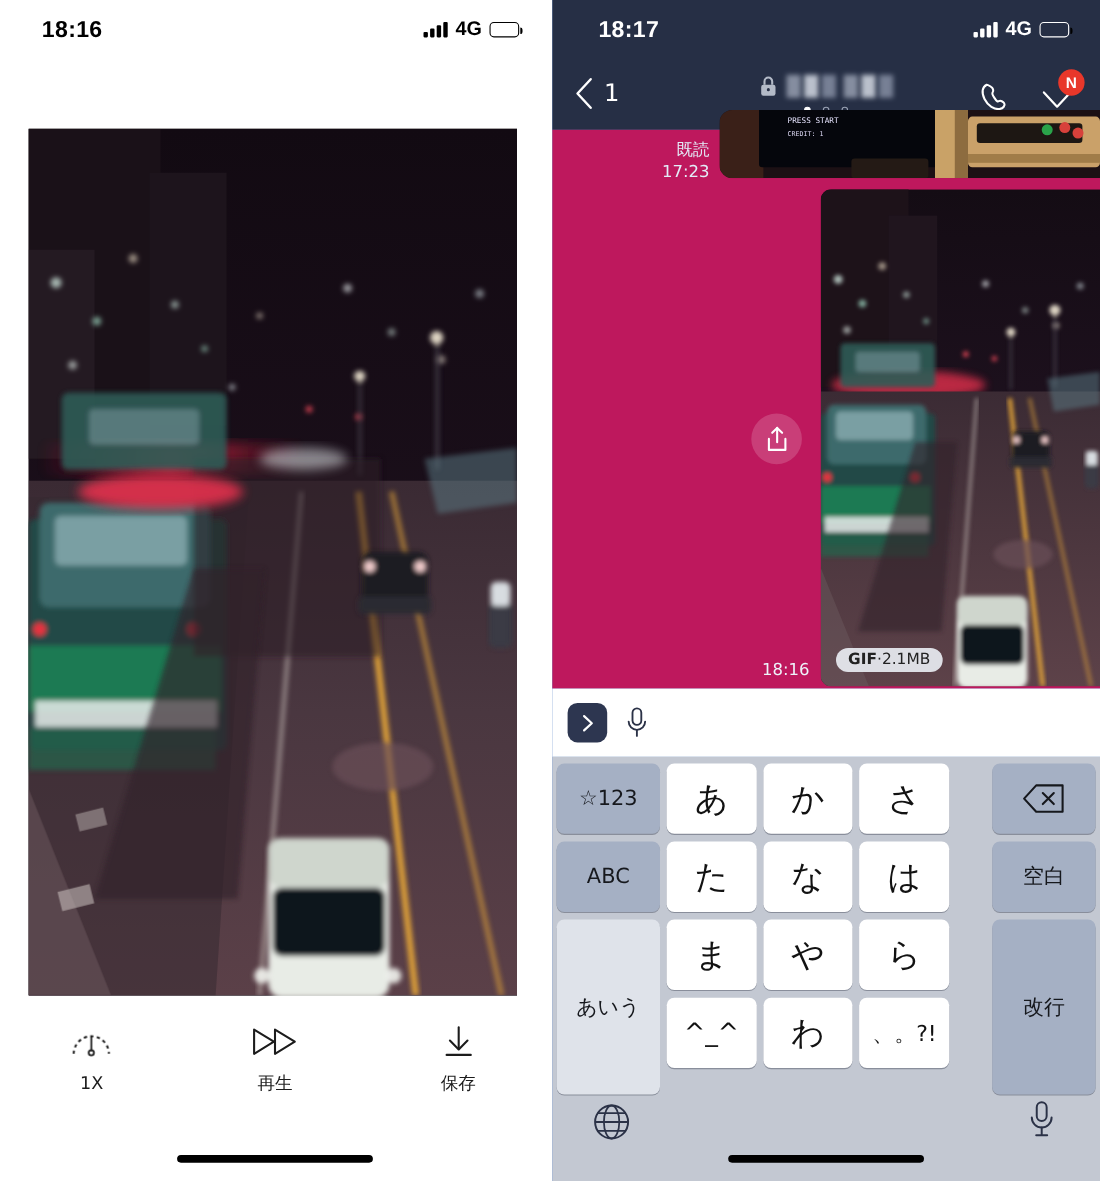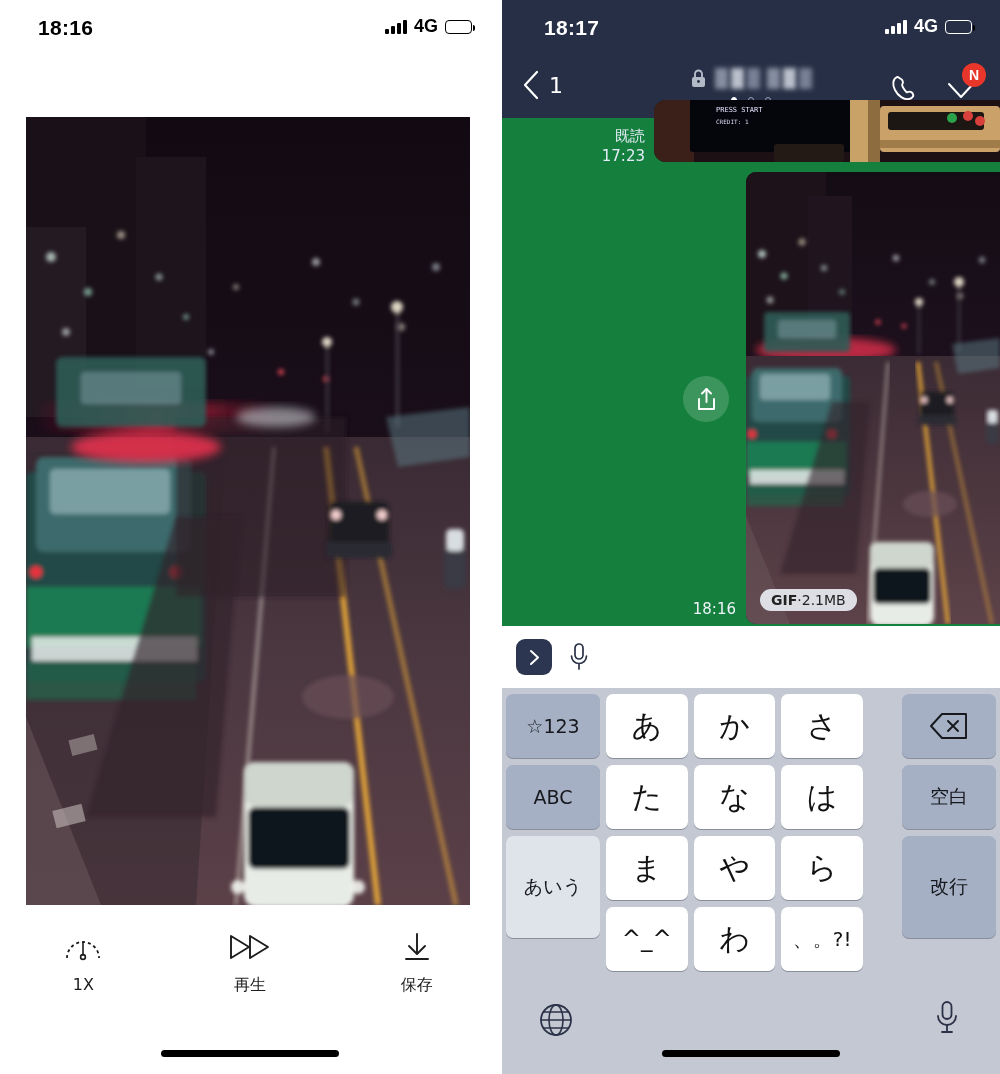--- a/index.html
+++ b/index.html
@@ -105,21 +105,21 @@
   .dots i { width:6px; height:6px; border-radius:50%; background:transparent;
             border:1px solid #9aa2b4; display:block; }
   .dots i.on { background:#fff; border-color:#fff; }
   .r-actions { position:absolute; right:22px; top:16px; display:flex;
                align-items:center; gap:22px; }
   .r-actions .act { position:relative; width:34px; height:34px; }
   .badge-n { position:absolute; right:-8px; top:-9px; width:24px; height:24px;
              border-radius:50%; background:#e8372a; color:#fff; font-size:14px;
              font-weight:bold; display:flex; align-items:center; justify-content:center; }
 
-  .r-chat { position:relative; height: 508px; background:#15803d;text-decoration:underline; }
+  .r-chat { position:relative; height: 508px; background:#be185d;text-decoration:underline; }
   .msg-read { position:absolute; right:355px; top:8px; text-align:right;
               color:#e3ecf8; font-size:15px; line-height:1.35;
               font-family:"DejaVu Sans", sans-serif; }
   .bubble-arcade { position:absolute; left:152px; top:-18px; width:346px; height:62px;
                    border-radius:12px 0 0 12px; overflow:hidden; }
   .bubble-photo { position:absolute; right:0; top:54px; width:254px; height:452px;
                   border-radius:10px 0 0 10px; overflow:hidden; }
   .share-fab { position:absolute; left:181px; top:258px; width:46px; height:46px;
                border-radius:50%; background:rgba(255,255,255,.17);
                display:flex; align-items:center; justify-content:center; }
@@ -151,21 +151,21 @@
   .key.white { background:#fff; }
   .key.dark  { background:#a5b0c4; font-size:19px; color:#16181d; }
   .key.light { background:#dfe3ea; font-size:19px; color:#16181d; }
   .key.ch { flex:1; }
   .key.small { font-size:23px; }
   .key.tiny { font-size:20px; }
   .kb-left-col { display:flex; flex-direction:column; gap:7px; flex:0 0 94px; }
   .kb-mid { flex:1; display:flex; flex-direction:column; gap:7px; }
   .kb-right-col { display:flex; flex-direction:column; gap:7px; flex:0 0 94px;margin-left:33px; }
   .kb-grid-main { display:flex; gap:6px; }
-  .tall { height:102px; }
+  .tall { height:159px; }
   .kb-bottom { position:absolute; left:0; bottom:0; width:100%; height:88px; }
   .globe-btn { position:absolute; left:36px; top:16px; width:36px; height:36px; }
   .kb-mic  { position:absolute; right:38px; top:14px; width:28px; height:38px; }
   .home-ind-r { position:absolute; left:50%; transform:translateX(-50%); bottom:17px;
                 width:178px; height:7px; border-radius:4px; background:#000; }
 
   
   .night-road { position:absolute; inset:0; background:#1a1018; }
 </style>
 </head>

